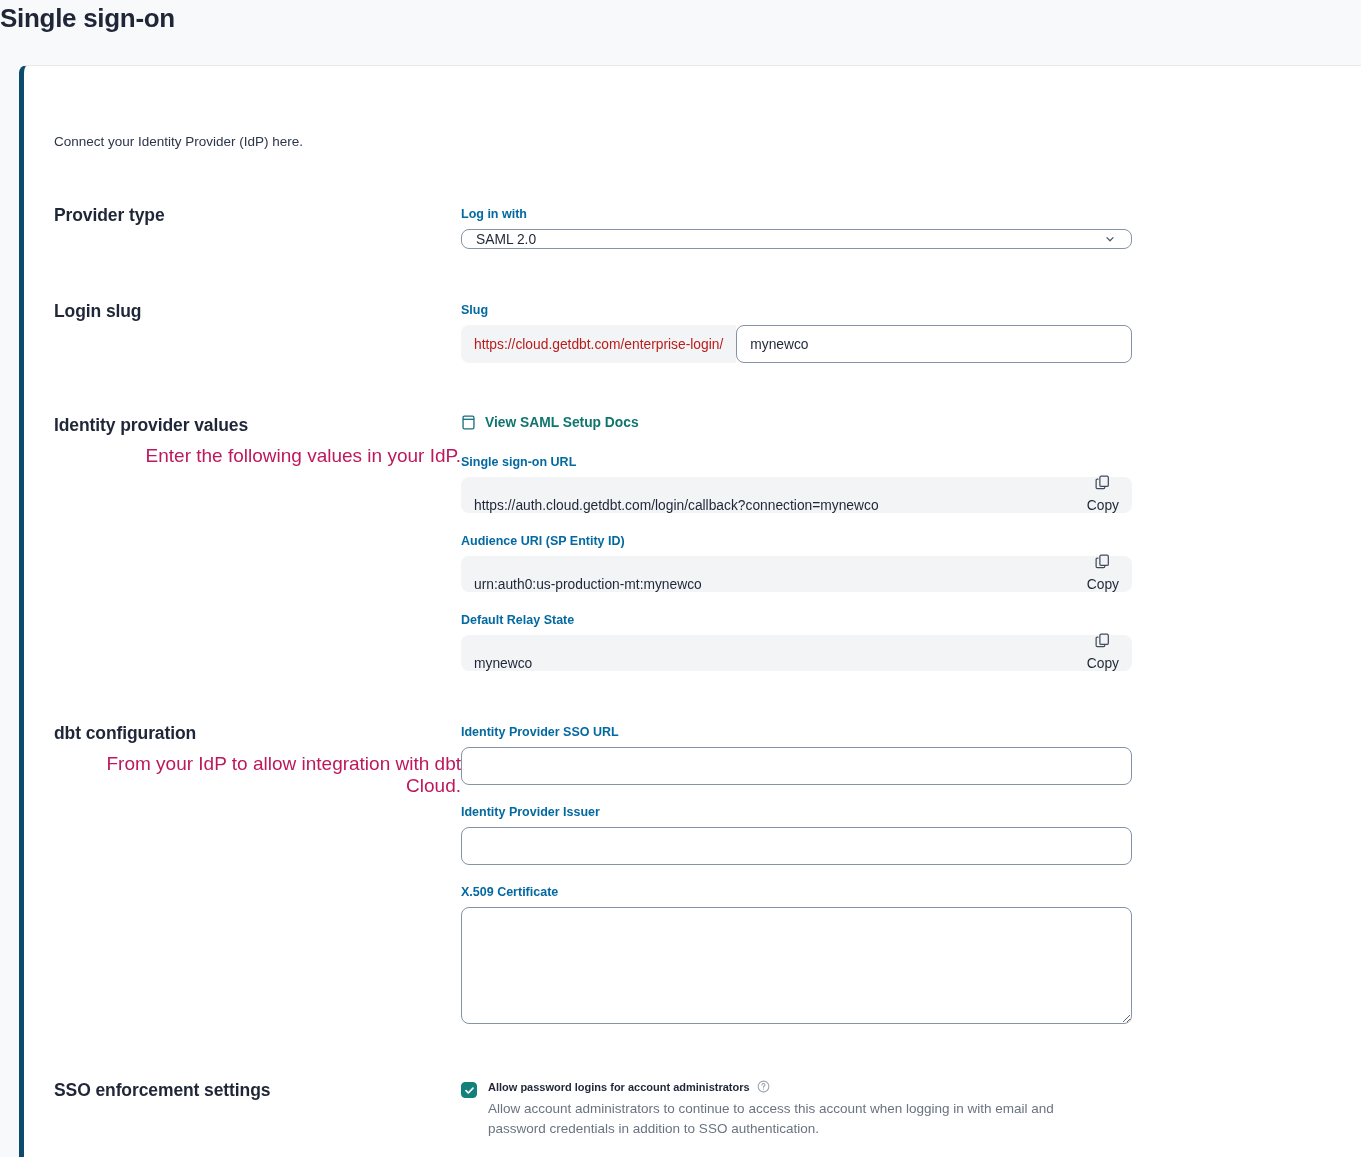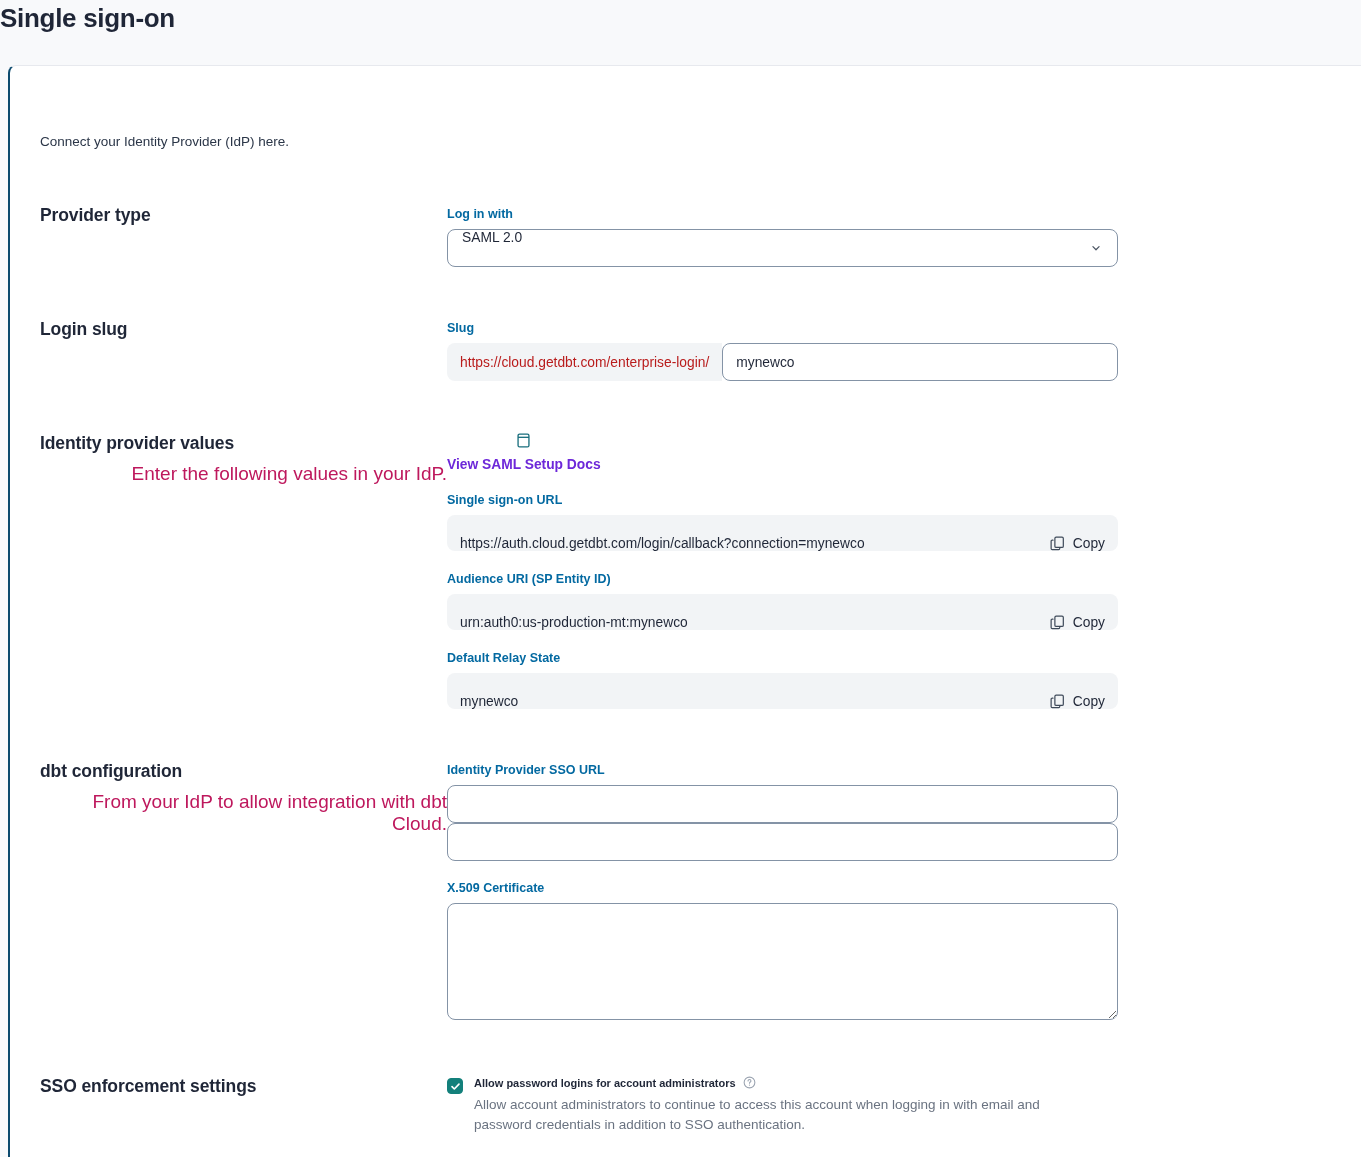--- a/index.html
+++ b/index.html
@@ -10,25 +10,25 @@
     font-family:"Liberation Sans", sans-serif;
     color:#232b3d;
   }
   .top-band { height:65px; background:#f8f9fb; }
   .page-title {
     padding:3px 0 0 0;
     font-size:26px; font-weight:700; letter-spacing:-0.3px;
     color:#1f2637;
   }
   .card {
-    margin-left:8px;
+    margin-left:19px;
     height:1092px;
     background:#ffffff;
     border-top:1px solid #e7e9ee;
-    border-left:2px solid #0c4a6e;
+    border-left:5px solid #0c4a6e;
     border-top-left-radius:8px;
     padding-left:30px;
     overflow:hidden;
   }
   .content { width:1078px; }
   .intro { padding-top:68px; font-size:13.5px; color:#2b3648; }
 
   .section { display:grid; grid-template-columns:407px 671px; align-items:start; }
   .sec-provider   { margin-top:56px; }
   .sec-slug       { margin-top:52px; }
@@ -36,55 +36,55 @@
   .sec-dbt        { margin-top:52px; }
   .sec-sso        { margin-top:52px; }
 
   .sec-heading { margin:0; font-size:17.5px; font-weight:700; color:#1f2637; letter-spacing:-0.1px; }
   .sec-sub { margin-top:9px; font-size:19px; color:#be185d;text-align:right; }
 
   .field-label { font-size:12.5px; font-weight:700; color:#0369a1; margin-bottom:8px; padding-top:2px; }
   .mt-row { margin-top:18px; }
 
   .select-box {
-    height:38px; background:#fff;
-    border:1px solid #8493a6; border-radius:8px;
-    display:flex; justify-content:space-between;
+    height:20px; background:#fff;
+    border:1px solid #8493a6; border-radius:8px;
+    display:flex; align-items:center; justify-content:space-between;
     padding:0 14px; font-size:13.8px; color:#1f2637; cursor:pointer;
   }
 
   .slug-group { display:flex; height:38px; }
   .slug-prefix {
     background:#f2f4f6; border-radius:8px 0 0 8px;
     display:flex; align-items:center; padding:0 13px;
     font-size:13.8px; color:#b91c1c; white-space:nowrap;
   }
   .slug-input {
     flex:1; min-width:0;
     border:1px solid #8493a6; border-radius:8px;
     padding:0 13px; font-family:inherit; font-size:13.8px; color:#1f2637;
     outline:none; background:#fff;
   }
 
   .docs-link {
     display:inline-flex; align-items:center; gap:9px;
-    color:#6d28d9; font-weight:700; font-size:13.8px;
-    text-decoration:none; cursor:pointer;flex-direction:column;
+    color:#0f766e; font-weight:700; font-size:13.8px;
+    text-decoration:none; cursor:pointer;
   }
   .idp-label { margin-top:19px; }
   .readonly-row {
     height:36px; background:#f2f4f6; border-radius:8px;
     display:flex; align-items:flex-end; justify-content:space-between;
     padding:0 13px;
   }
   .readonly-value { font-size:13.8px; color:#1f2637; }
   .copy-btn {
     display:flex; align-items:center; gap:8px;
     background:none; border:none; padding:0; margin:0;
-    font-family:inherit; font-size:13.8px; color:#1f2637; cursor:pointer;
+    font-family:inherit; font-size:13.8px; color:#1f2637; cursor:pointer;flex-direction:column;
   }
 
   .text-input {
     width:100%; height:38px;
     border:1px solid #8493a6; border-radius:8px;
     padding:0 13px; font-family:inherit; font-size:13.8px; color:#1f2637;
     outline:none; background:#fff;
   }
   .cert-textarea {
     width:100%; height:117px;
@@ -213,20 +213,21 @@
 
     <div class="section sec-dbt">
       <div>
         <h2 class="sec-heading">dbt configuration</h2>
         <div class="sec-sub">From your IdP to allow integration with dbt Cloud.</div>
       </div>
       <div>
         <div class="field-label">Identity Provider SSO URL</div>
         <input class="text-input" type="text" value="" style="">
 
+        <div class="field-label mt-row">Identity Provider Issuer</div>
         <input class="text-input" type="text" value="" style="">
 
         <div class="field-label mt-row">X.509 Certificate</div>
         <textarea class="cert-textarea" style=""></textarea>
       </div>
     </div>
 
     <div class="section sec-sso">
       <div>
         <h2 class="sec-heading">SSO enforcement settings</h2>

